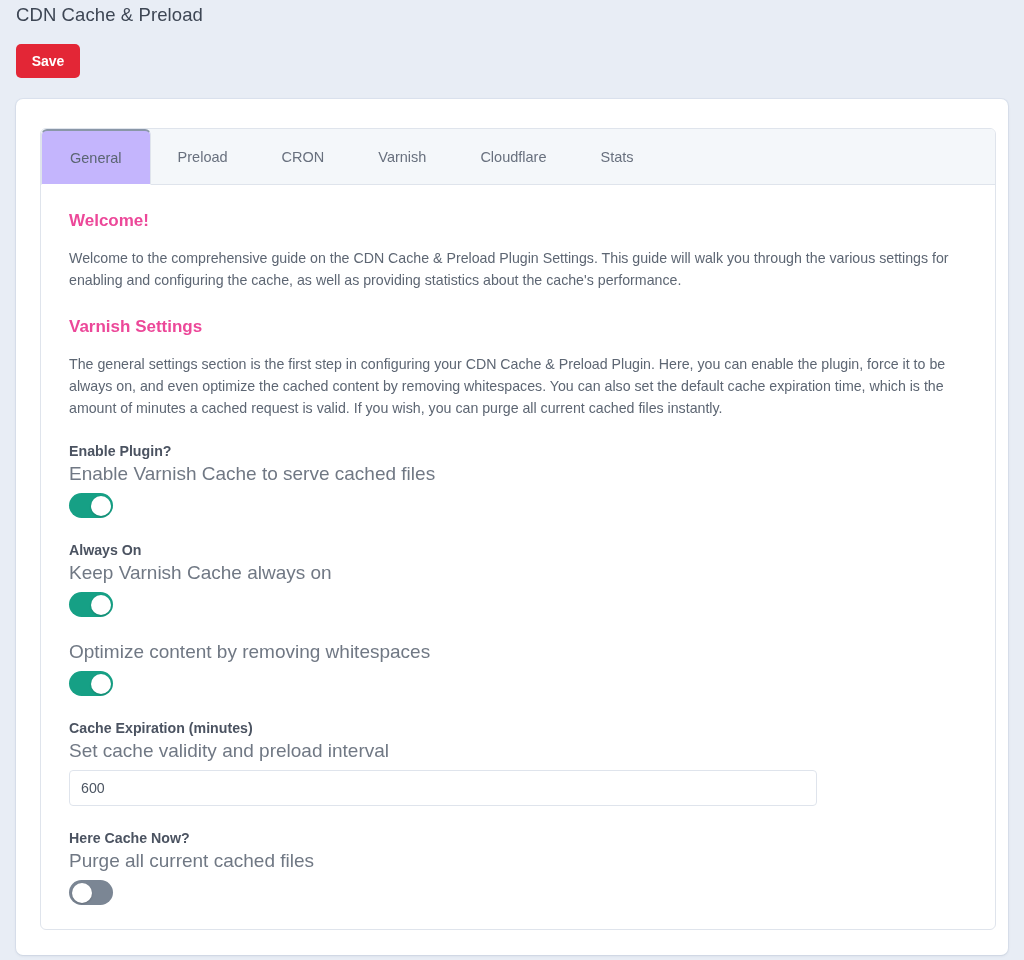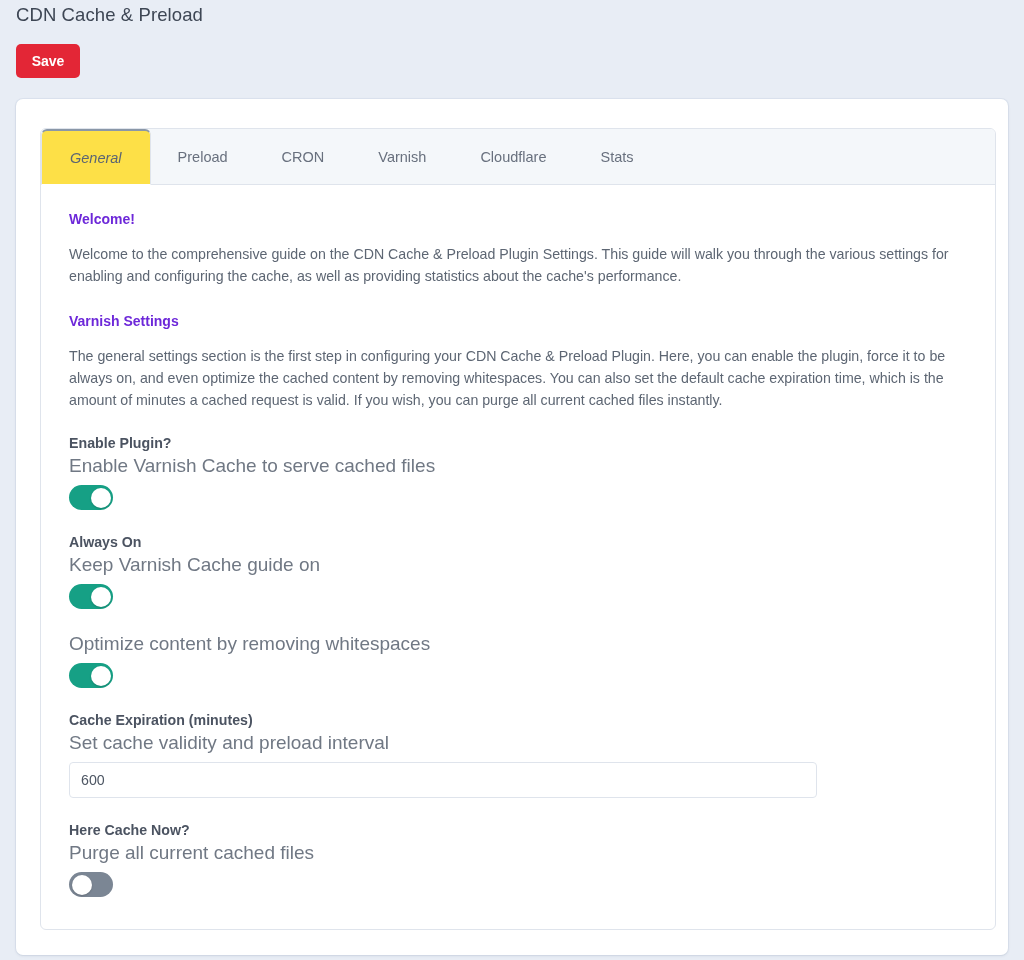--- a/index.html
+++ b/index.html
@@ -97,40 +97,39 @@
     color: #68707e;
     cursor: pointer;
     background: transparent;
     border: 1px solid transparent;
     position: relative;
     top: 0;
     white-space: nowrap;
   }
 
   .tab.active {
-    background: #fde047;
+    background: #c4b5fd;
     border: 1px solid #dfe4ec;
     border-top: 2px solid #8a97a8;
     border-bottom: 1px solid #ffffff;
     border-radius: 6px 6px 0 0;
     margin-bottom: -1px;
     color: #5b6573;
     padding: 4px 28px;
-    font-style: italic;
   }
 
   
   .tab-content {
     padding: 26px 28px 0 28px;
   }
 
   h3.section-heading {
-    font-size: 14px;
+    font-size: 17px;
     font-weight: bold;
-    color: #6d28d9;
+    color: #ec4899;
     margin-bottom: 16px;
   }
 
   h3.section-heading.spaced {
     margin-top: 26px;
   }
 
   p.section-para {
     font-size: 14.2px;
     line-height: 22px;
@@ -232,21 +231,21 @@
         <div class="setting">
           <div class="setting-label">Enable Plugin?</div>
           <div class="setting-desc">Enable Varnish Cache to serve cached files</div>
           <div class="toggle on">
             <span class="knob"></span>
           </div>
         </div>
 
         <div class="setting">
           <div class="setting-label">Always On</div>
-          <div class="setting-desc">Keep Varnish Cache guide on</div>
+          <div class="setting-desc">Keep Varnish Cache always on</div>
           <div class="toggle on">
             <span class="knob"></span>
           </div>
         </div>
 
         <div class="setting">
           <div class="setting-desc">Optimize content by removing whitespaces</div>
           <div class="toggle on">
             <span class="knob"></span>
           </div>

